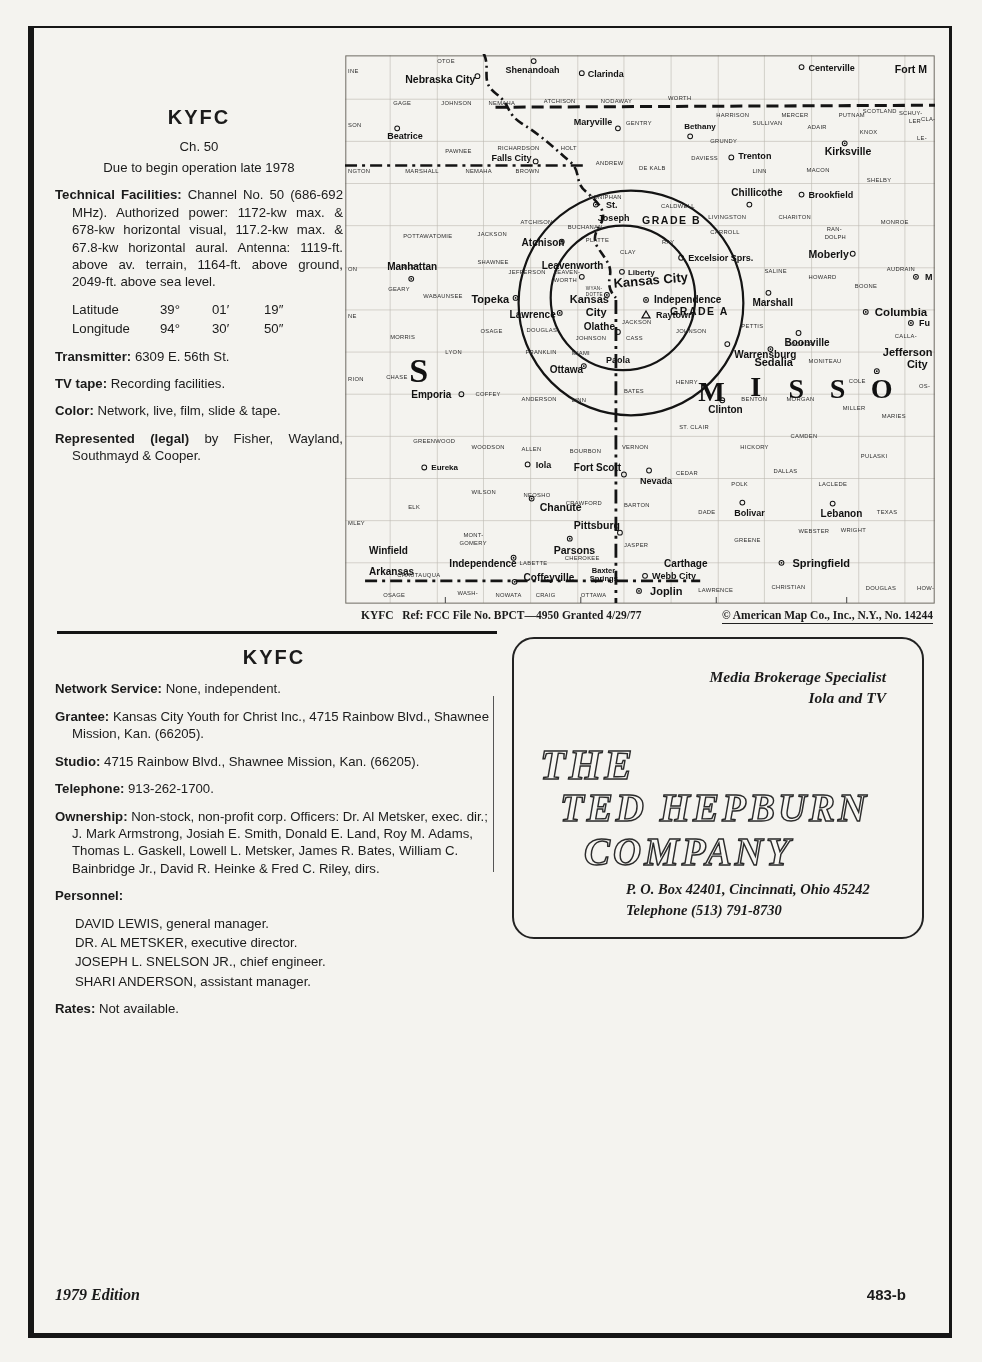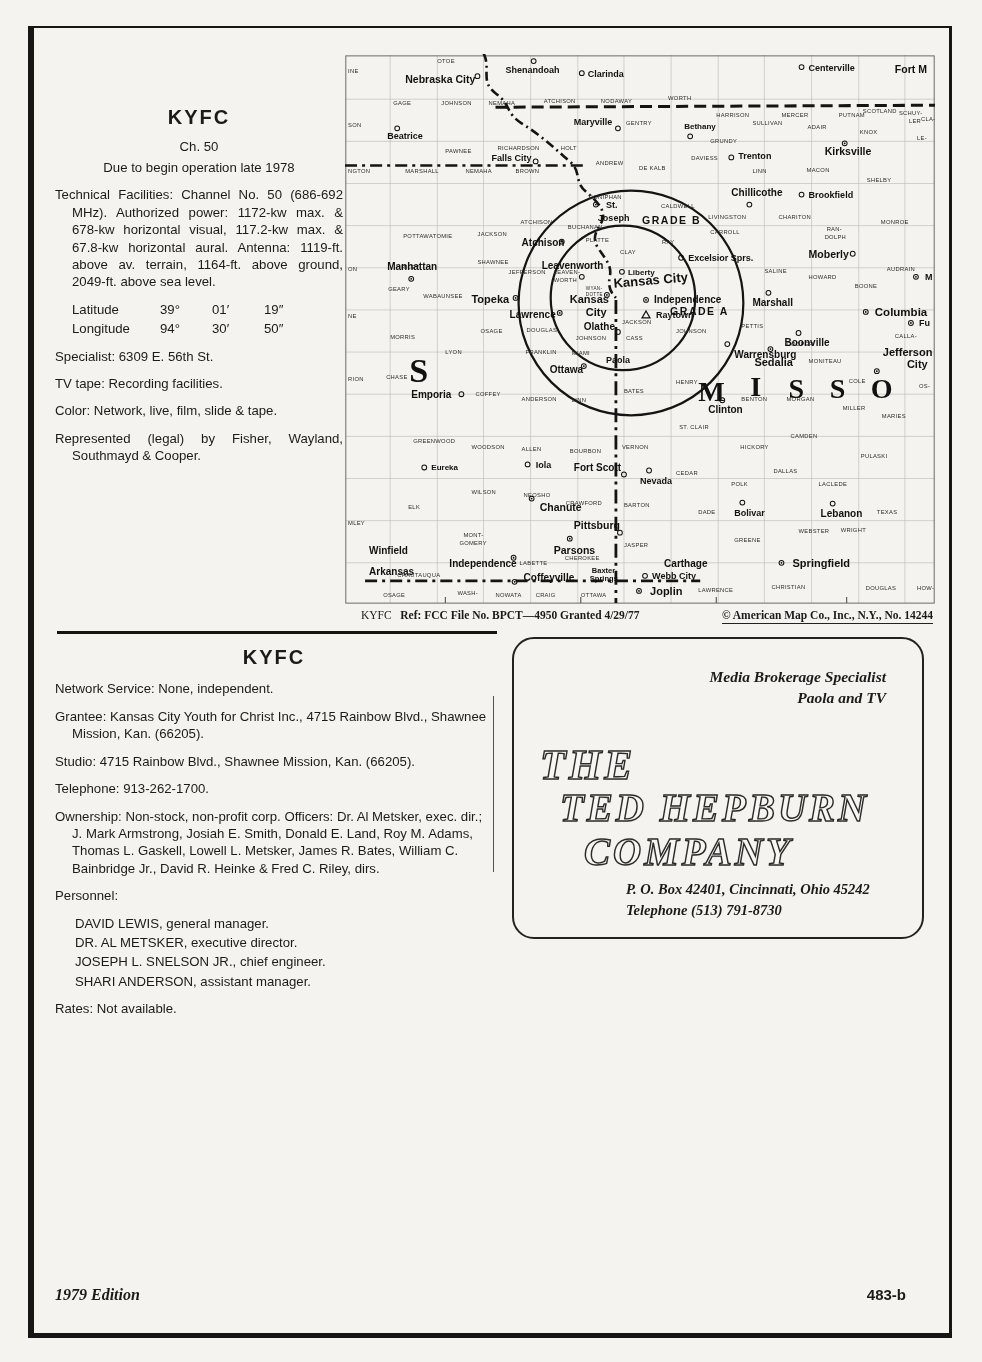--- a/index.html
+++ b/index.html
@@ -9,21 +9,21 @@
          border-top:2px solid #161616;border-right:3px solid #161616;
          border-bottom:5px solid #161616;border-left:6px solid #161616;pointer-events:none;}
   
   .hdr{position:absolute;left:48px;top:48px;font-size:23px;font-weight:bold;letter-spacing:1px;
        border-bottom:4px solid #141414;padding-bottom:7px;padding-right:10px;}
   
   .colL{position:absolute;left:55px;top:104px;width:288px;font-size:13.2px;line-height:1.32;text-align:justify;}
   .colL h2{margin:0 0 8px 0;text-align:center;font-size:20px;letter-spacing:2px;}
   .ctr{text-align:center;margin:3px 0;}
   .entry{padding-left:17px;text-indent:-17px;margin:10px 0;}
-  .lbl{font-weight:normal;}
+  .lbl{font-weight:bold;}
   .llrow{display:flex;padding-left:17px;margin:2px 0;}
   .llrow span{display:inline-block;}
   .ll-l{width:88px;}
   .ll-d{width:52px;}
   .ll-m{width:52px;}
   
   .map{position:absolute;left:345px;top:54px;width:663px;height:552px;}
   svg{font-family:"Liberation Sans",sans-serif;}
   .mapcap{position:absolute;left:345px;top:609px;width:588px;display:flex;justify-content:space-between;
           font-family:"Liberation Serif",serif;font-size:11.5px;font-weight:bold;padding-left:16px;box-sizing:border-box;}
@@ -69,21 +69,21 @@
       <span class="ll-m">01′</span>
       <span>19″</span>
     </div>
     <div class="llrow">
       <span class="ll-l">Longitude</span>
       <span class="ll-d">94°</span>
       <span class="ll-m">30′</span>
       <span>50″</span>
     </div>
     <div class="entry">
-      <span class="lbl">Specialist:</span>
+      <span class="lbl">Transmitter:</span>
       <span>6309 E. 56th St.</span>
     </div>
     <div class="entry">
       <span class="lbl">TV tape:</span>
       <span>Recording facilities.</span>
     </div>
     <div class="entry">
       <span class="lbl">Color:</span>
       <span>Network, live, film, slide &amp; tape.</span>
     </div>
@@ -445,21 +445,21 @@
     <div class="pers">SHARI ANDERSON, assistant manager.</div>
     <div class="entry">
       <span class="lbl">Rates:</span>
       <span>Not available.</span>
     </div>
   </div>
 
   <div class="ad">
     <div class="tag">
       <div>Media Brokerage Specialist</div>
-      <div>Paola and TV</div>
+      <div>Iola and TV</div>
     </div>
     <div class="outl" style="left:26px;top:102px;font-size:42px;">THE</div>
     <div class="outl" style="left:46px;top:146px;font-size:39px;">TED HEPBURN</div>
     <div class="outl" style="left:70px;top:190px;font-size:39px;">COMPANY</div>
     <div class="addr">
       <div>P. O. Box 42401, Cincinnati, Ohio 45242</div>
       <div>Telephone (513) 791-8730</div>
     </div>
   </div>
 

